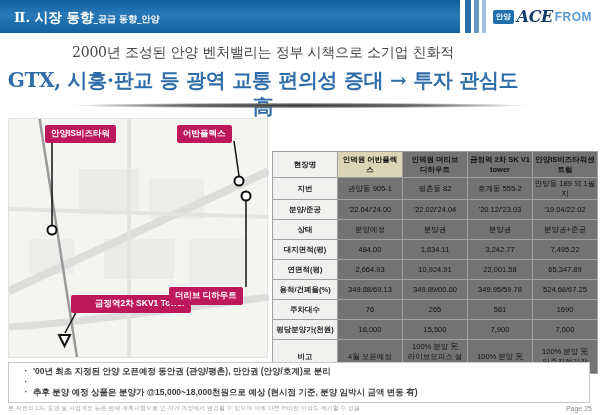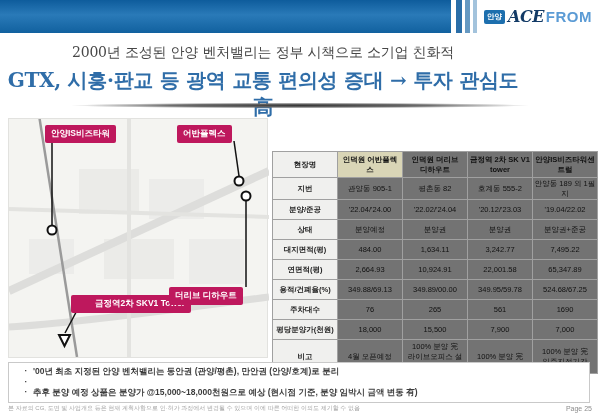--- a/index.html
+++ b/index.html
@@ -17,21 +17,21 @@
   .header-right{height:33px;background:#fff;display:flex;align-items:center;padding:0 8px 0 5px;}
   .stripe{height:33px;margin-right:3px;}
   .st1{width:6px;background:#2a6ea8;}
   .st2{width:5px;background:#6699c2;}
   .st3{width:4px;background:#a3c3dc;}
   .logo{display:flex;align-items:center;margin-left:4px;}
   .logo-badge{background:#1d6fae;color:#fff;font-size:7.5px;font-weight:bold;
               padding:2px 3px;border-radius:2px;margin-right:3px;}
   .logo-ace{font-family:"DejaVu Serif",serif;font-style:italic;font-weight:bold;
             font-size:16px;color:#123a66;letter-spacing:-.5px;}
-  .logo-from{font-weight:bold;font-size:15px;color:#5b9bd5;letter-spacing:.5px;margin-left:2px;}
+  .logo-from{font-weight:bold;font-size:12px;color:#5b9bd5;letter-spacing:.5px;margin-left:2px;}
 
   
   .headline{position:absolute;left:0;top:44px;width:526px;text-align:center;
             font-family:"DejaVu Serif",serif;}
   .hl-line1{font-size:14px;color:#474747;letter-spacing:-.2px;}
   .hl-line2{font-size:20px;font-weight:bold;color:#2f6da8;margin-top:5px;letter-spacing:-.3px;}
 
   .divider{position:absolute;left:14px;top:102px;width:572px;height:7px;
            background:radial-gradient(ellipse 50% 50% at 50% 50%,#383838 0%,#6d6d6d 45%,rgba(120,120,120,0) 80%);}
 
@@ -68,20 +68,23 @@
           justify-content:space-between;align-items:center;}
   .footer-disclaimer{font-size:6px;color:#a6a6a6;}
   .footer-page{font-size:7px;color:#8c8c8c;}
 </style>
 </head>
 <body>
 
 <div class="slide">
 
   <div class="header">
+    <div class="header-title">
+      <span class="ht-main">Ⅱ. 시장 동향</span><span class="ht-sub">_공급 동향_안양</span>
+    </div>
     <div class="header-spacer"></div>
     <div class="header-right">
       <div class="stripe st1"></div>
       <div class="stripe st2"></div>
       <div class="stripe st3"></div>
       <div class="logo">
         <span class="logo-badge">안양</span>
         <span class="logo-ace">ACE</span>
         <span class="logo-from">FROM</span>
       </div>
@@ -204,21 +207,21 @@
             <td>100% 분양 完
 입주지정기간</td>
           </tr>
         </tbody>
     </table>
   </div>
 
   <div class="notes">
       <div class="note-item">
         <span class="note-bullet">·</span>
-        <span>'00년 최초 지정된 안양 벤처밸리는 동안권 (관양/평촌), 만안권 (안양/호계)로 분리</span>
+        <span>'00년 최초 지정된 안양 오픈예정 동안권 (관양/평촌), 만안권 (안양/호계)로 분리</span>
       </div>
       <div class="note-item">
         <span class="note-bullet">·</span>
       </div>
       <div class="note-item">
         <span class="note-bullet">·</span>
         <span>추후 분양 예정 상품은 분양가 @15,000~18,000천원으로 예상 (현시점 기준, 분양 임박시 금액 변동 有)</span>
       </div>
     </div>
 

